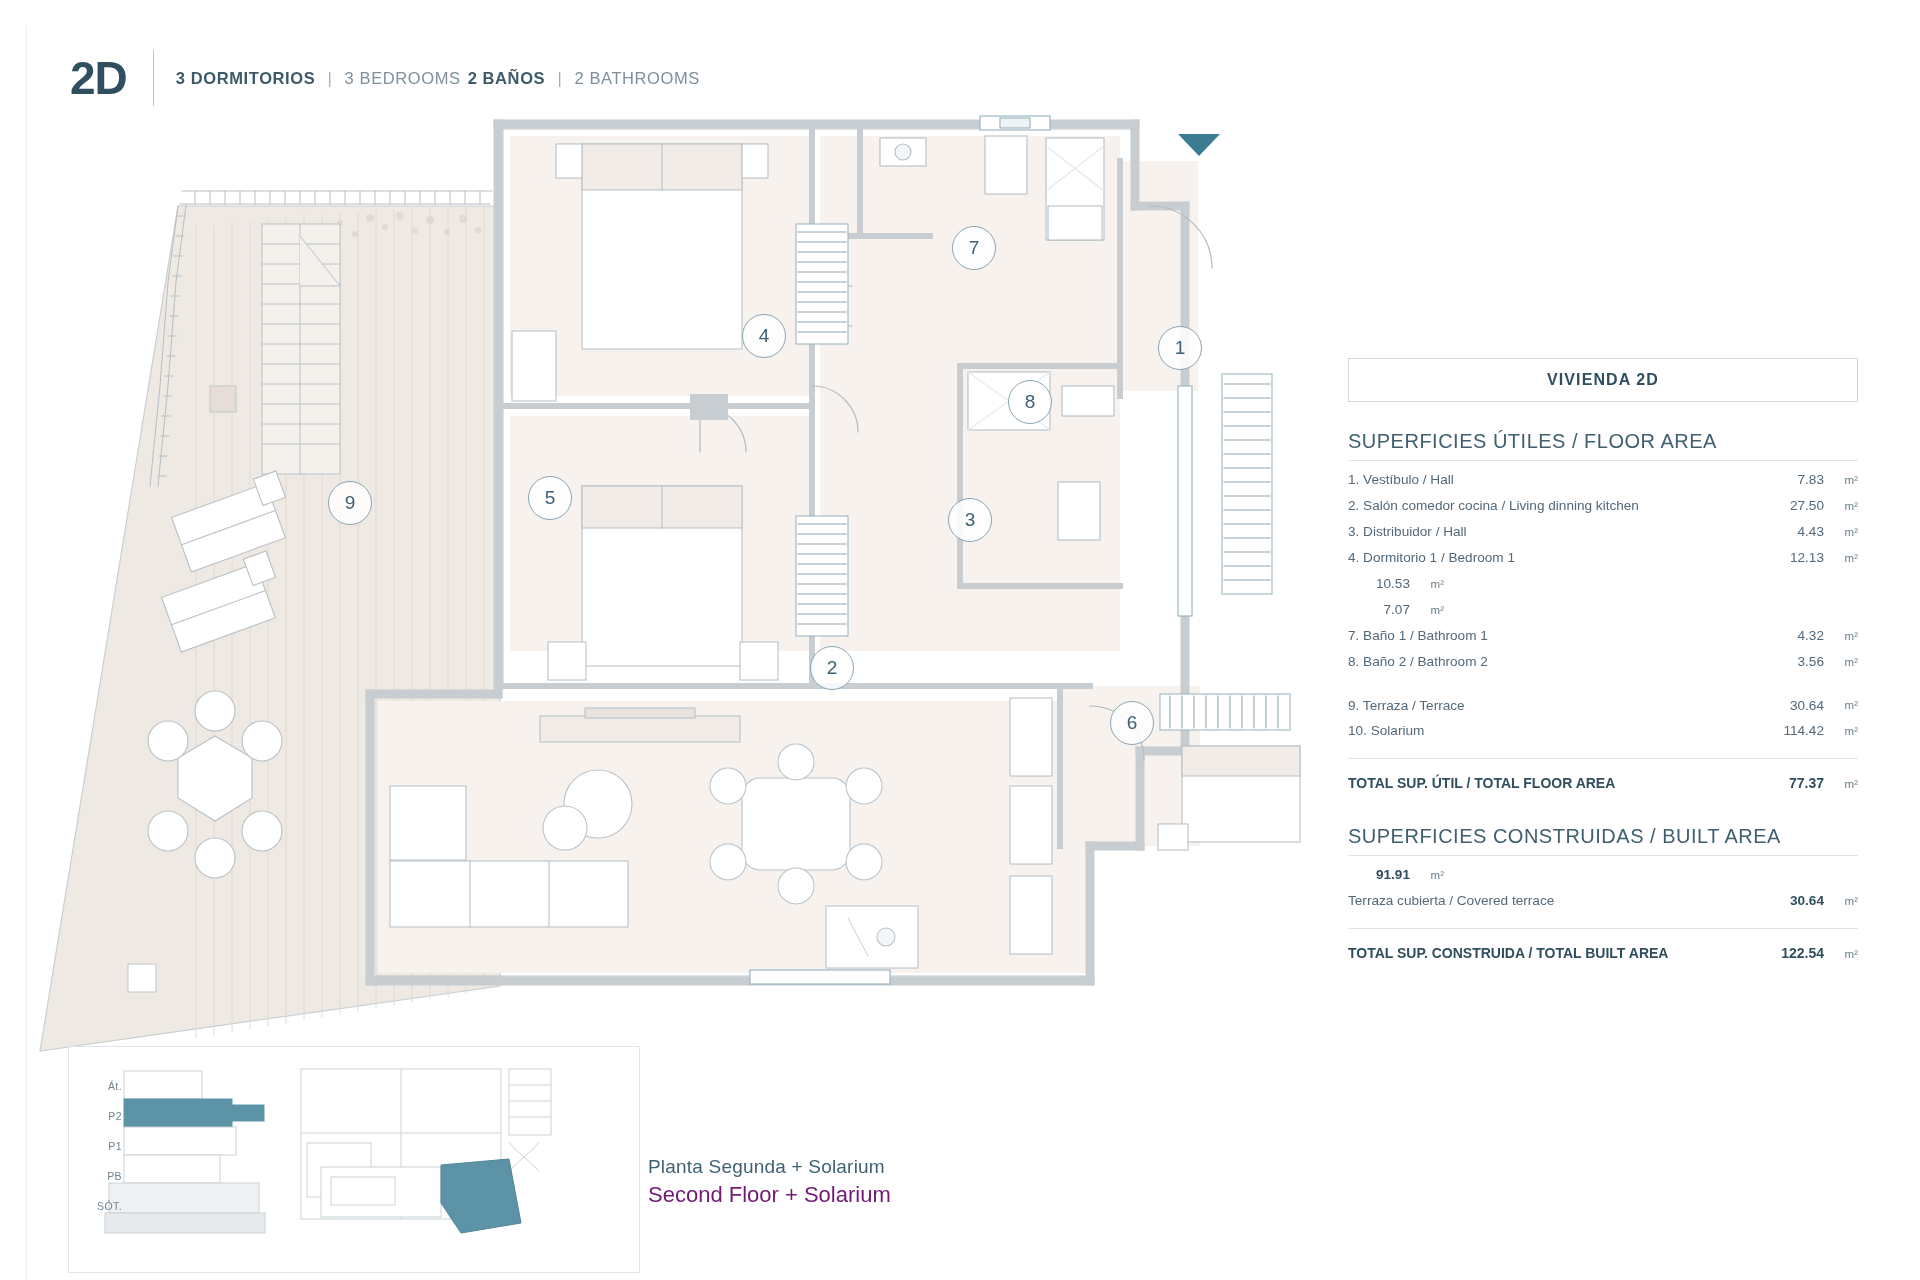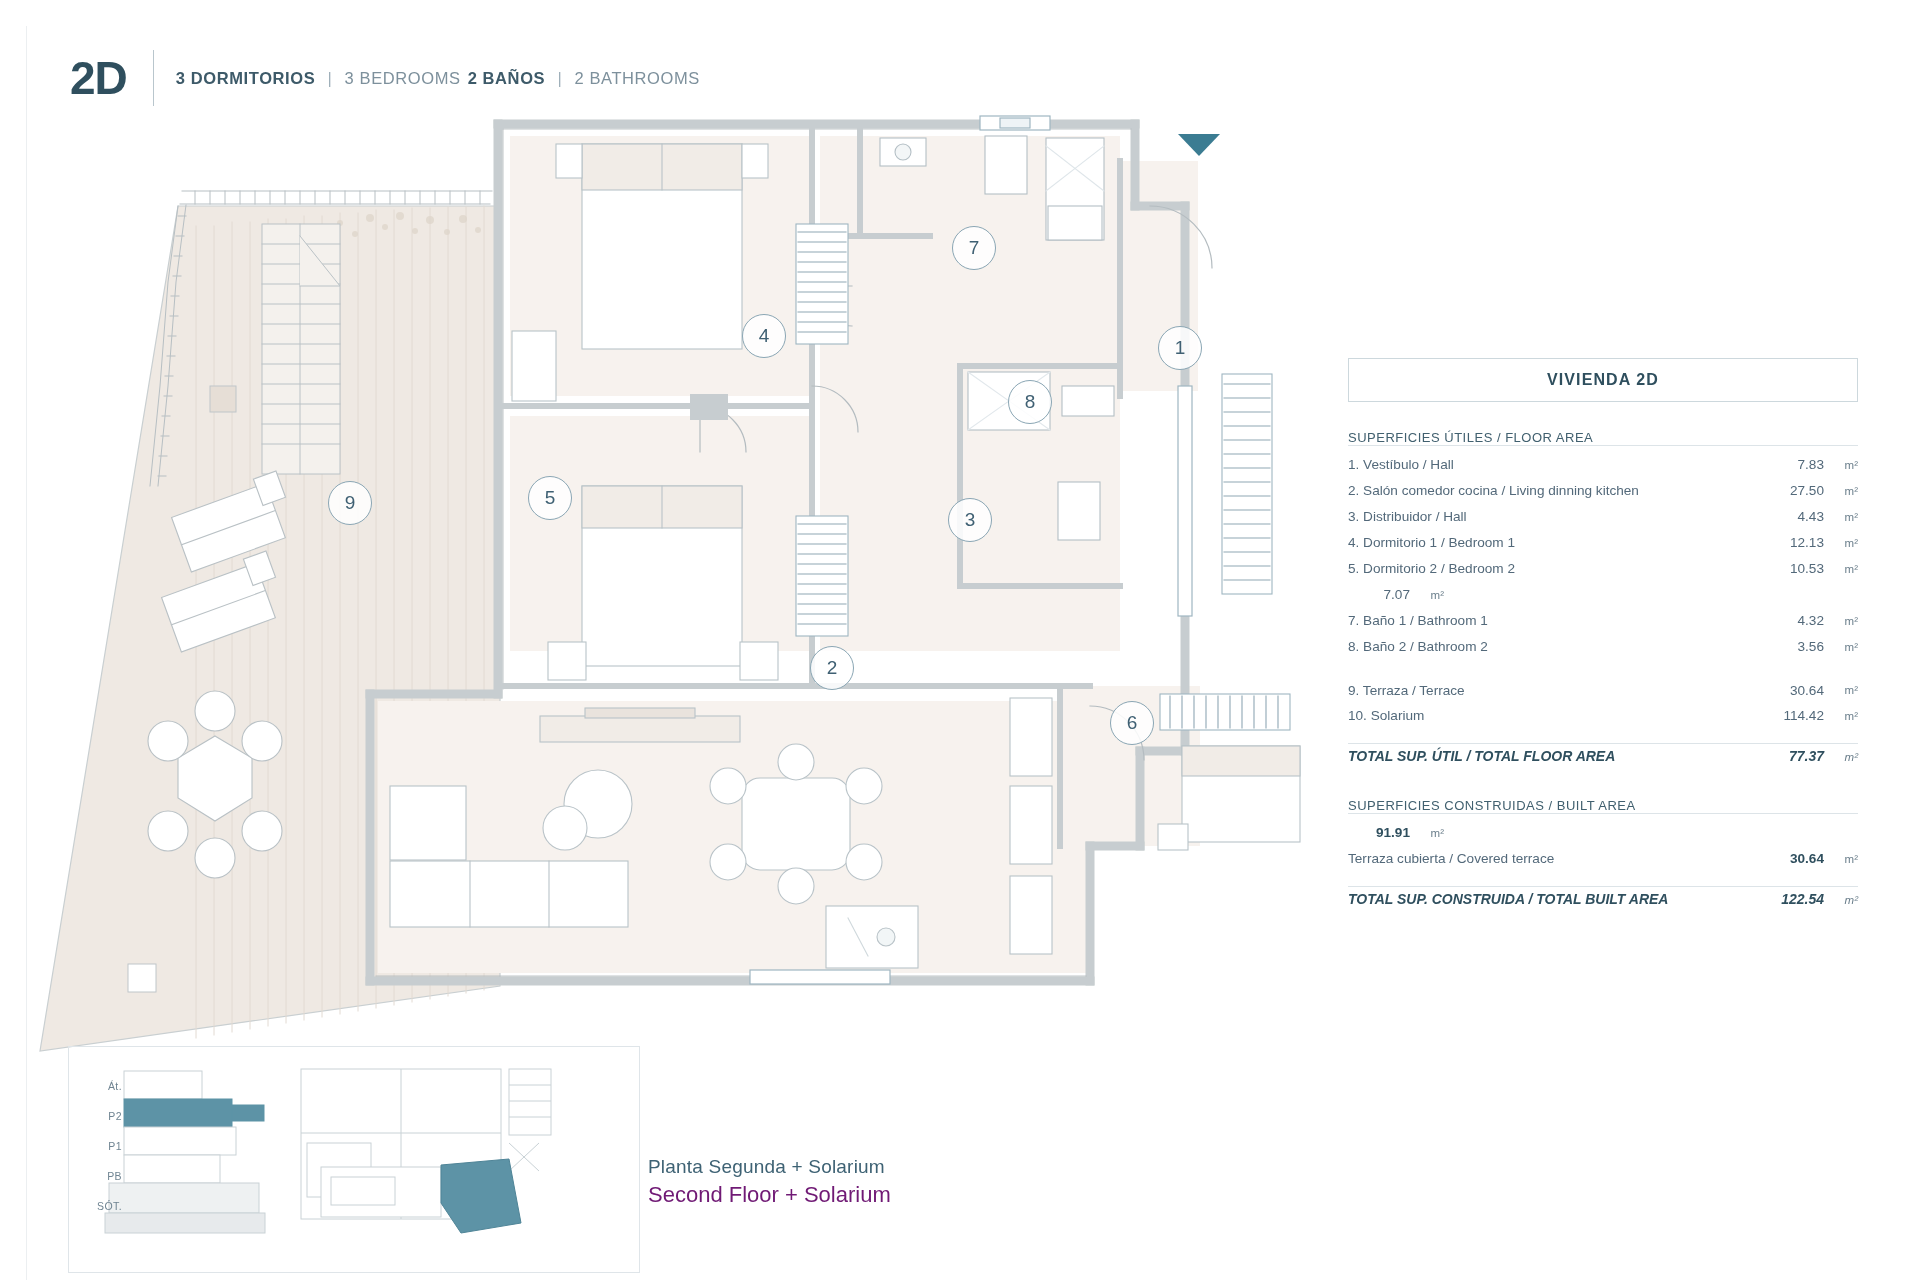--- a/index.html
+++ b/index.html
@@ -98,45 +98,46 @@
     align-items: center;
     justify-content: center;
   }
   .panel-title {
     font-size: 16px;
     font-weight: bold;
     letter-spacing: 1.1px;
     color: #2f4f5e;
   }
   .section-head {
-    font-size: 13px;
+    font-size: 20px;
     letter-spacing: 0.5px;
     color: #41606f;
     margin-top: 28px;
+    padding-bottom: 7px;
     border-bottom: 1px solid #dde4e8;
   }
   .rows { margin-top: 6px; }
   .row {
     display: flex;
     align-items: baseline;
     font-size: 13.6px;
     line-height: 25px;
     color: #53697a;
   }
   .row .label { flex: 1 1 auto; white-space: nowrap; }
   .row .val { width: 62px; text-align: right; }
   .row .unit { width: 34px; text-align: right; font-size: 11.5px; color: #6a7e8b; }
   .row.gap { margin-top: 18px; align-items: flex-end; }
   .row.total {
     margin-top: 14px;
+    padding-top: 12px;
     border-top: 1px solid #dde4e8;
     font-weight: bold;
     color: #2f4f5e;
     font-size: 14px;
-    font-style: italic;
   }
   .row.total .unit { font-weight: normal; }
   .row.bold .val { font-weight: bold; color: #2f4f5e; }
 
   
   .keybox {
     position: absolute;
     left: 68px;
     top: 1020px;
     width: 570px;
@@ -601,21 +602,20 @@
         <span class="label">3. Distribuidor / Hall</span>
         <span class="val">4.43</span>
         <span class="unit">m²</span>
       </div>
       <div class="row">
         <span class="label">4. Dormitorio 1 / Bedroom 1</span>
         <span class="val">12.13</span>
         <span class="unit">m²</span>
       </div>
       <div class="row">
-        <span class="label">5. Dormitorio 2 / Bedroom 2</span>
         <span class="val">10.53</span>
         <span class="unit">m²</span>
       </div>
       <div class="row">
         <span class="val">7.07</span>
         <span class="unit">m²</span>
       </div>
       <div class="row">
         <span class="label">7. Baño 1 / Bathroom 1</span>
         <span class="val">4.32</span>

